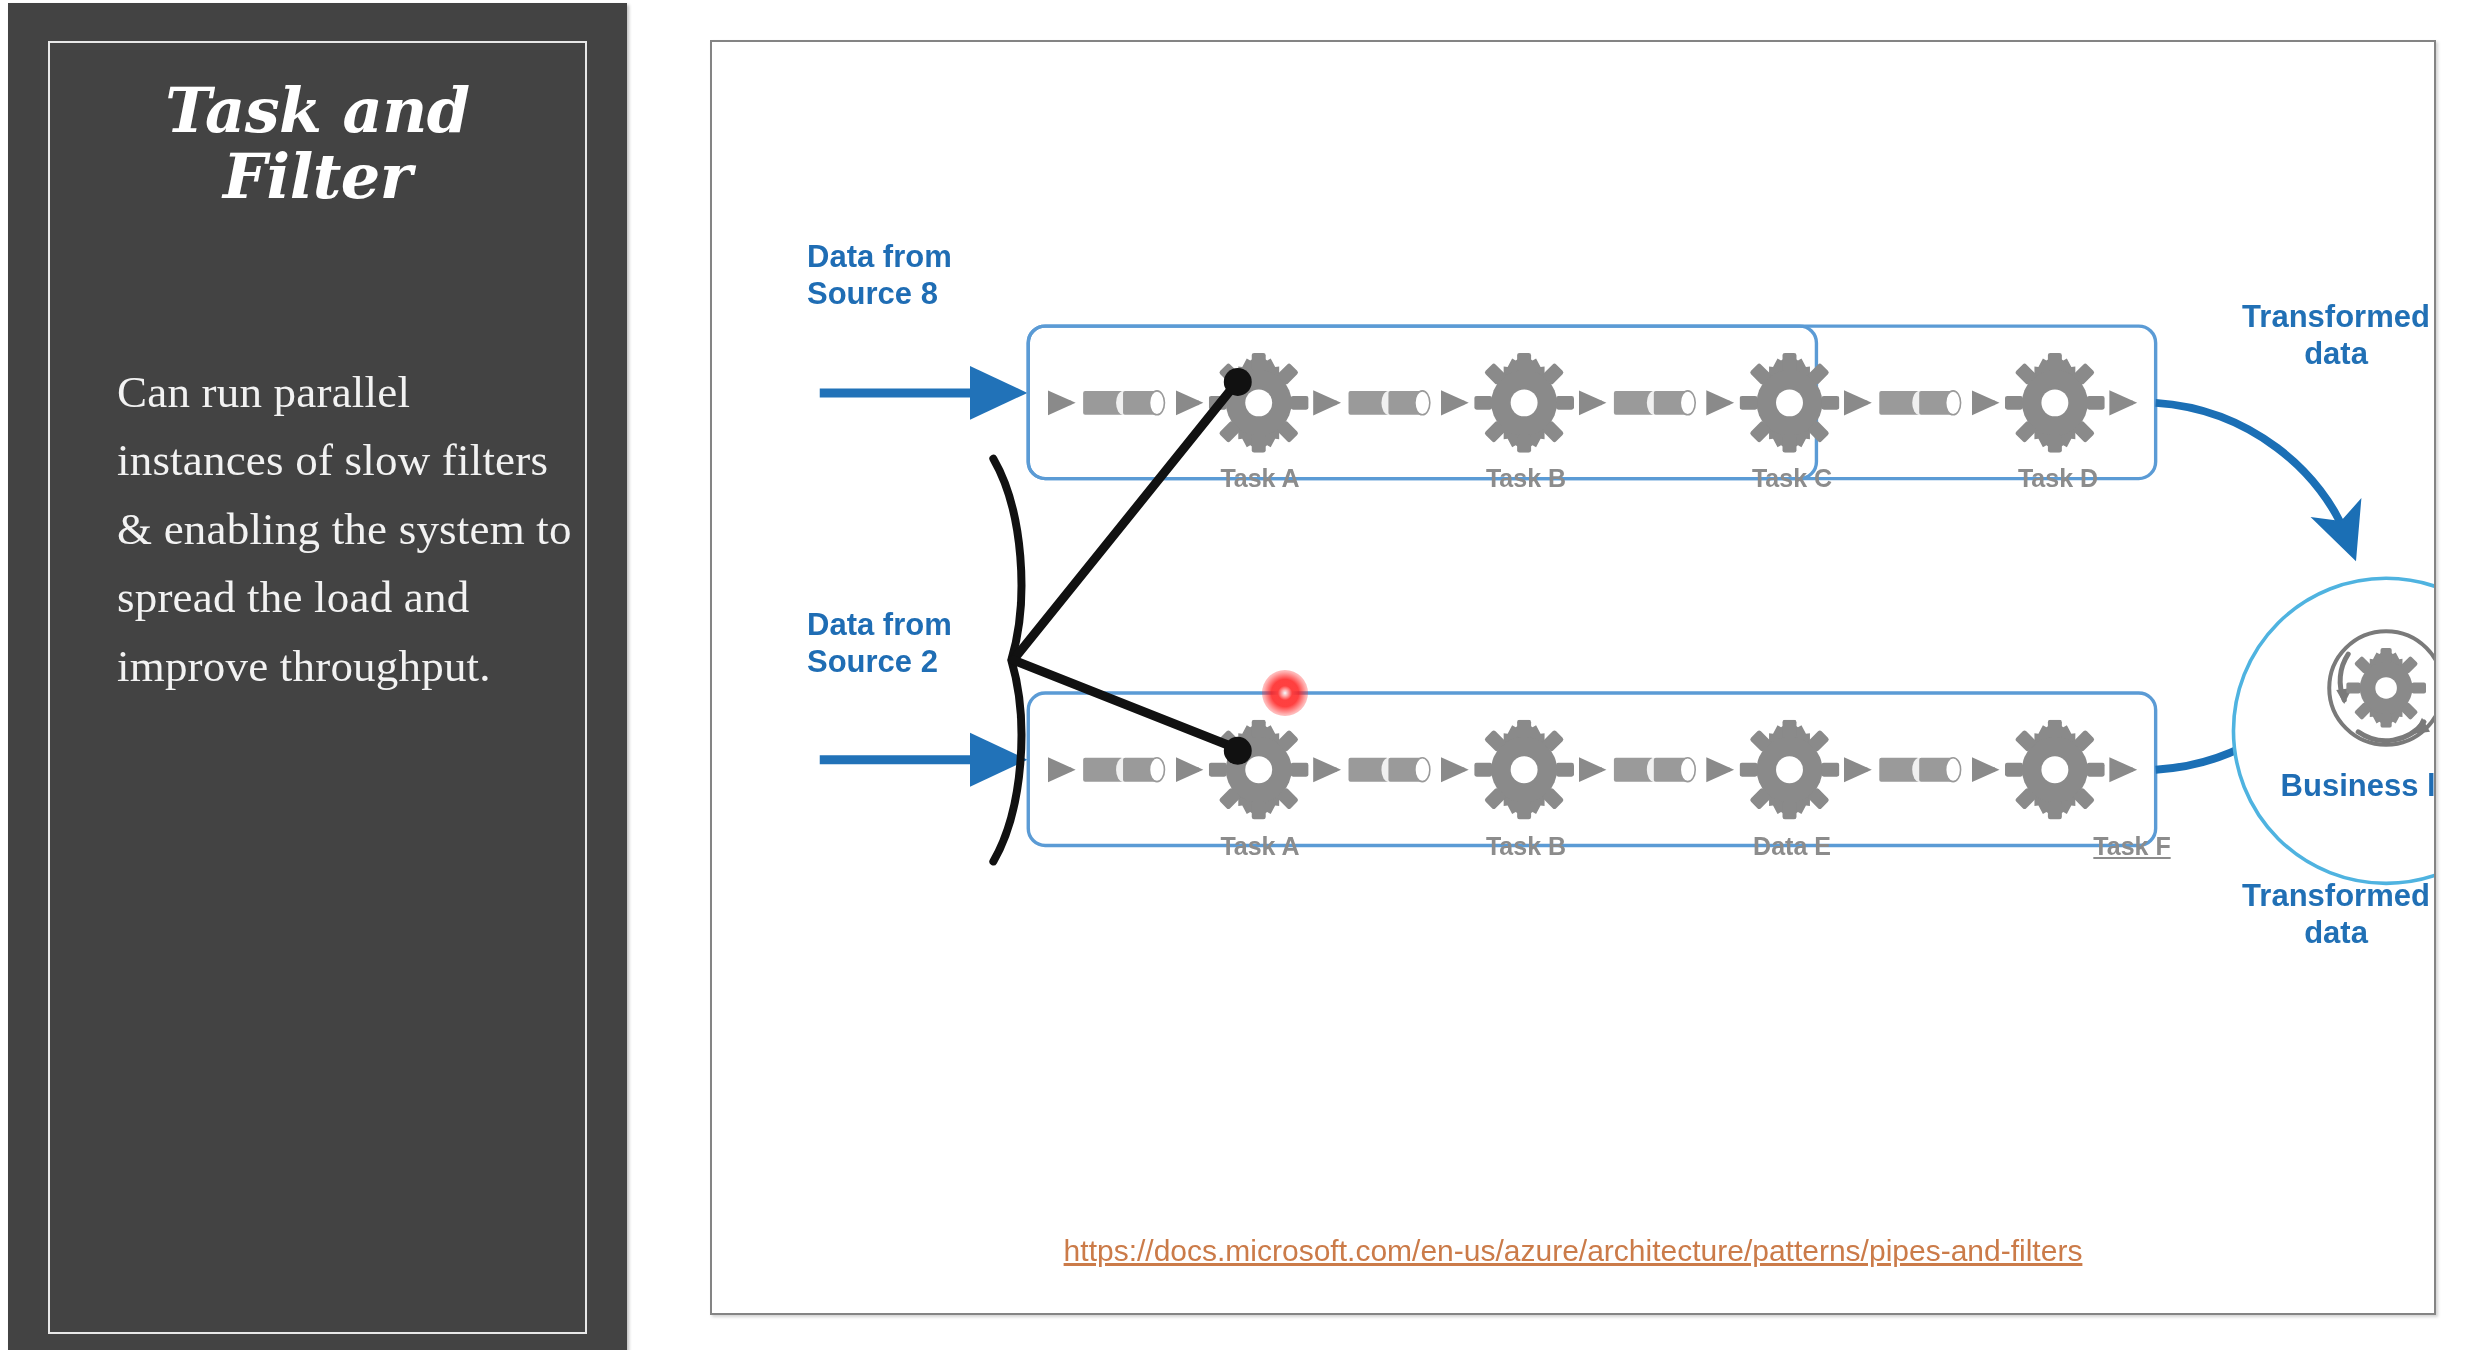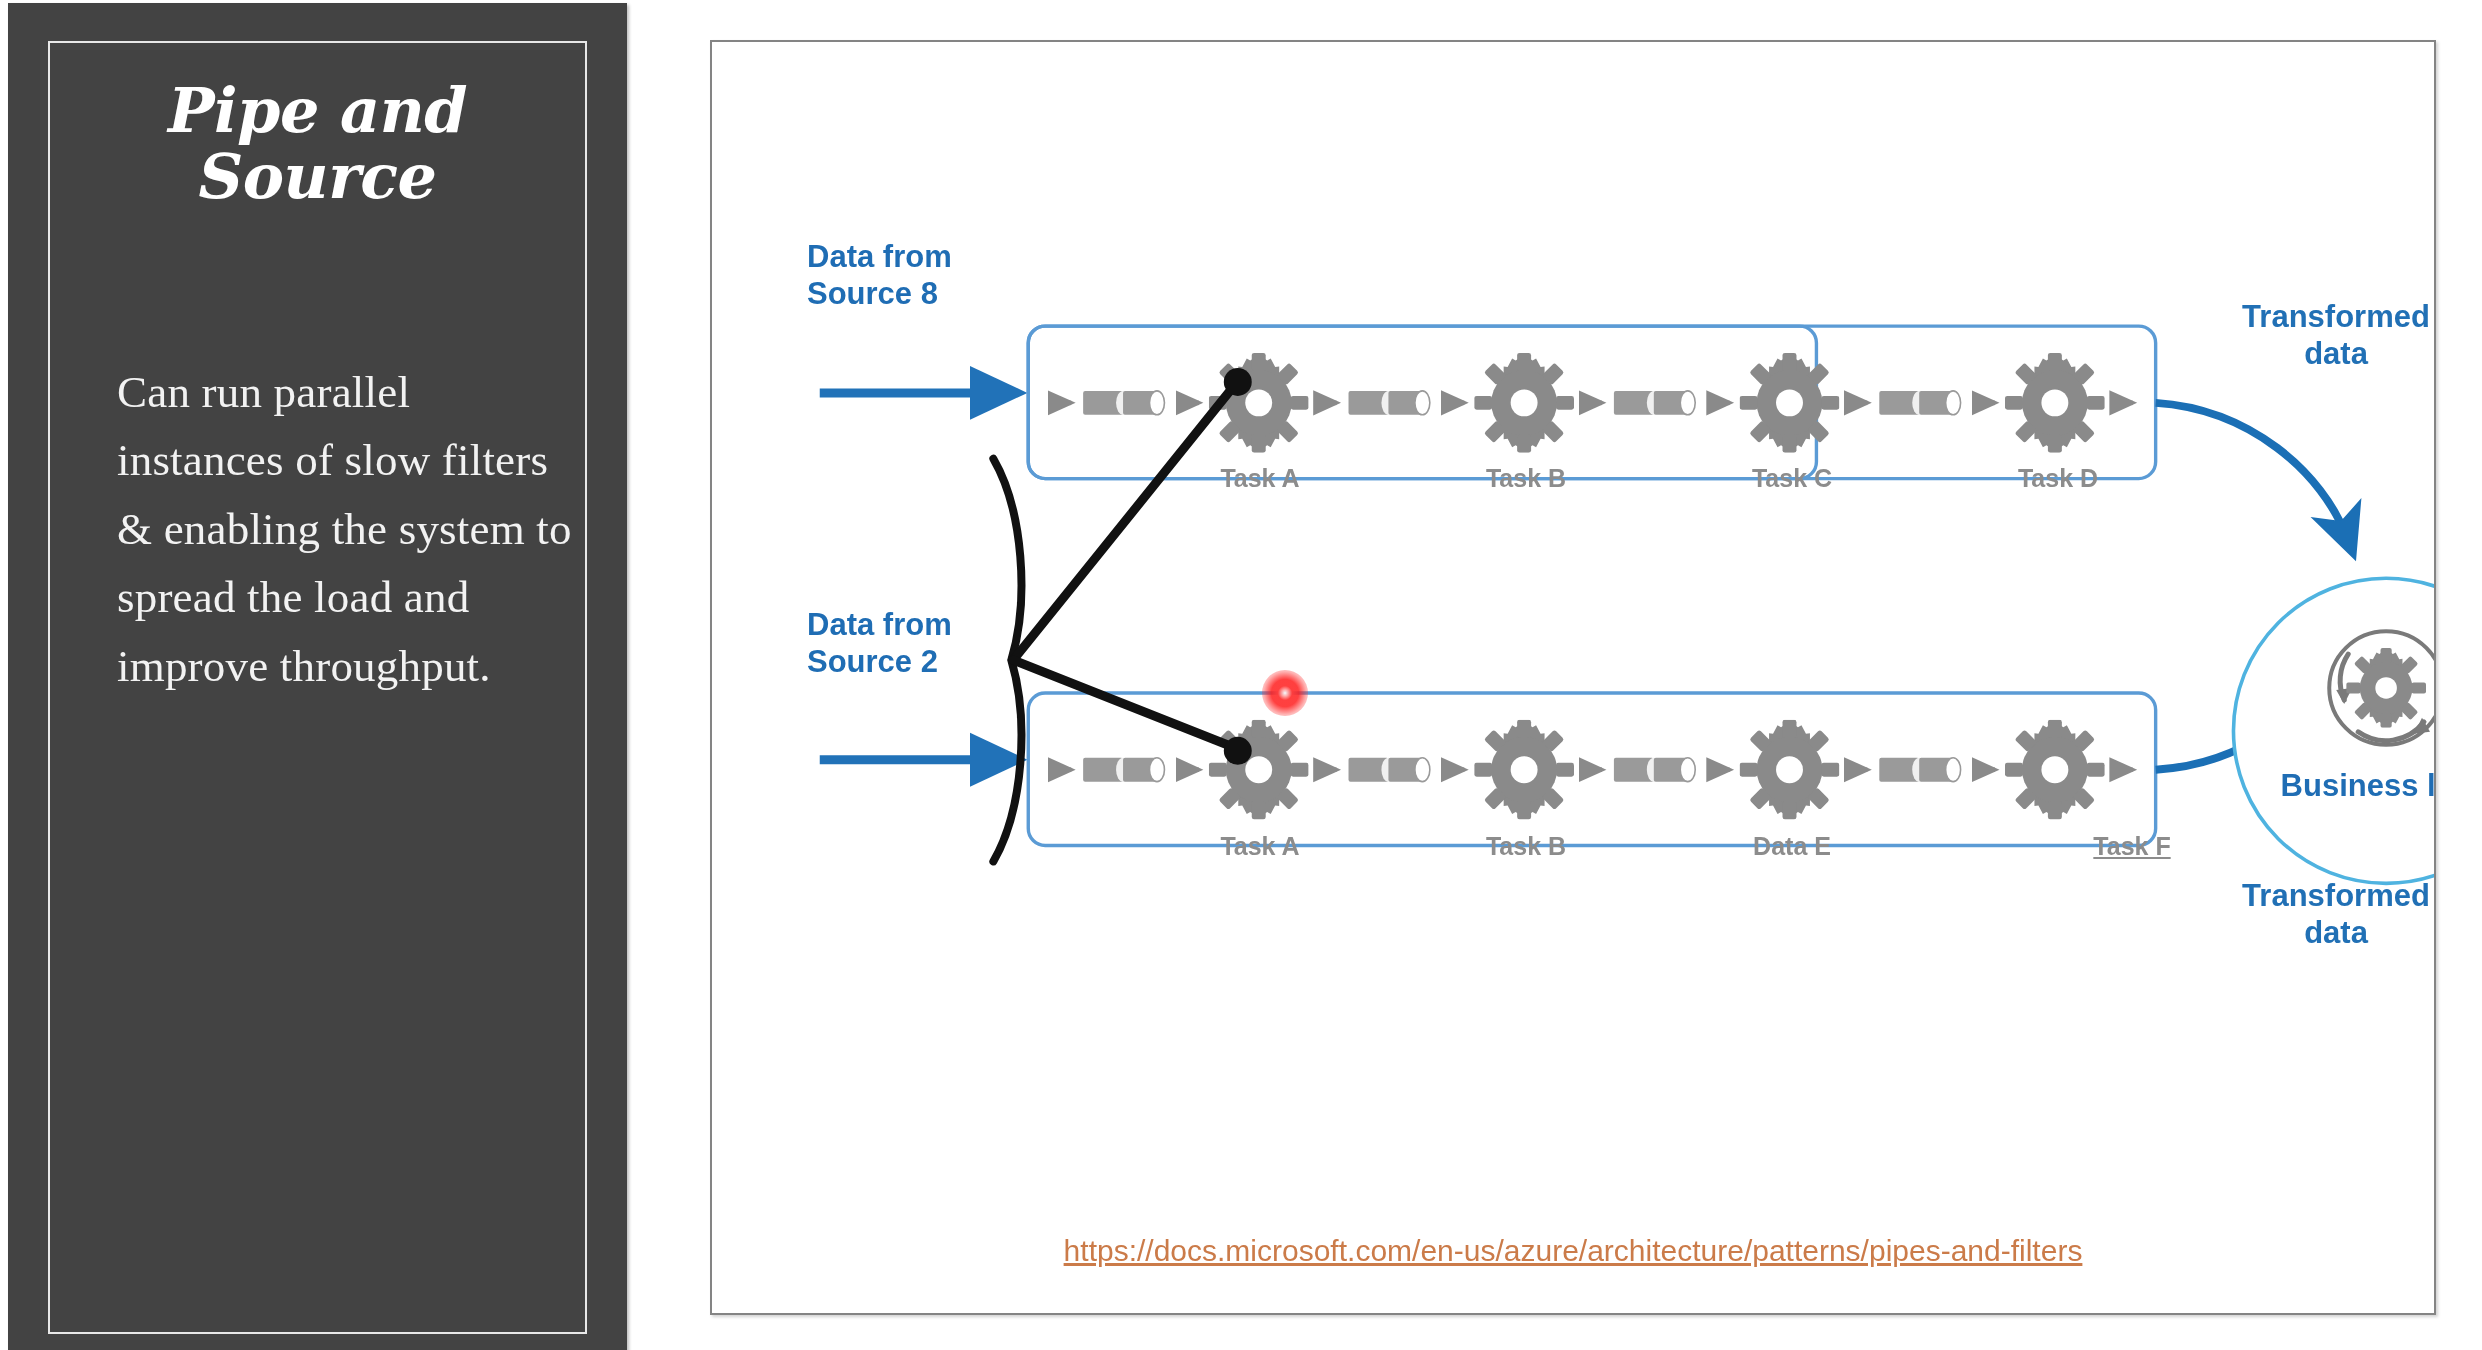--- a/index.html
+++ b/index.html
@@ -94,21 +94,21 @@
         rgba(255,40,40,.35) 66%,
         rgba(255,60,60,0) 100%);
     pointer-events:none;
   }
 </style>
 </head>
 <body>
 
 <div id="left-panel">
   <div id="left-inner-border"></div>
-  <div id="slide-title">Pipe and Source</div>
+  <div id="slide-title">Task and Filter</div>
   <div id="slide-body">Can run parallel instances of slow filters &amp; enabling the system to spread the load and improve throughput.</div>
 </div>
 
 <div id="diagram-frame">
 
   <svg id="diagram-svg" viewBox="0 0 1726 1275" preserveAspectRatio="none">
     <defs>
 
       <marker id="gyArrow" markerWidth="7" markerHeight="7" refX="5.2" refY="3.2" orient="auto" markerUnits="strokeWidth">
         <path d="M0,0.4 L6.2,3.2 L0,6 Z" fill="#8a8a8a"></path>

